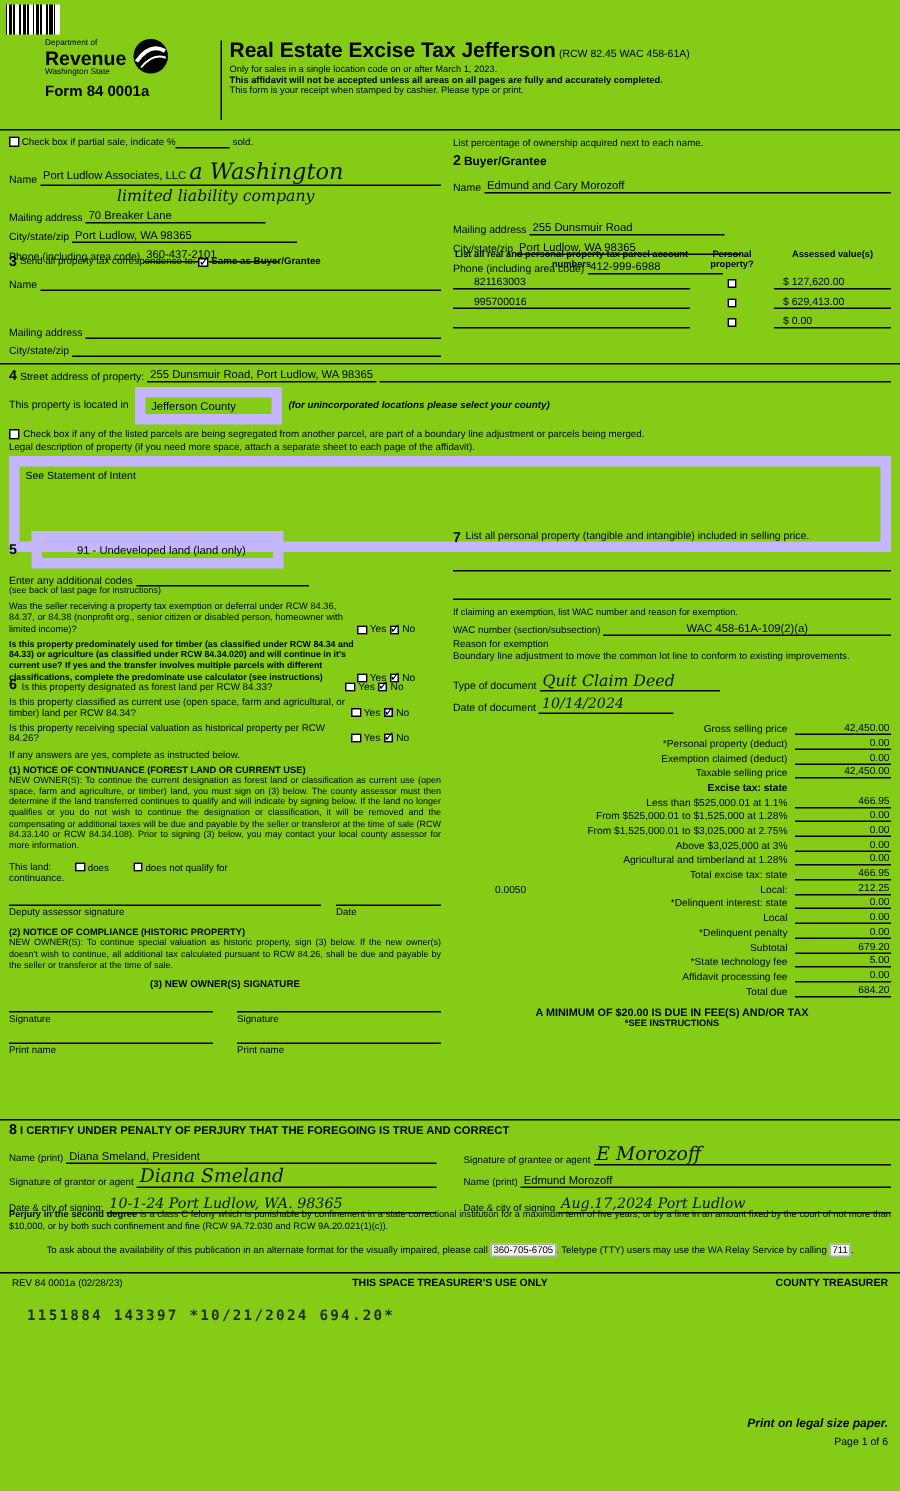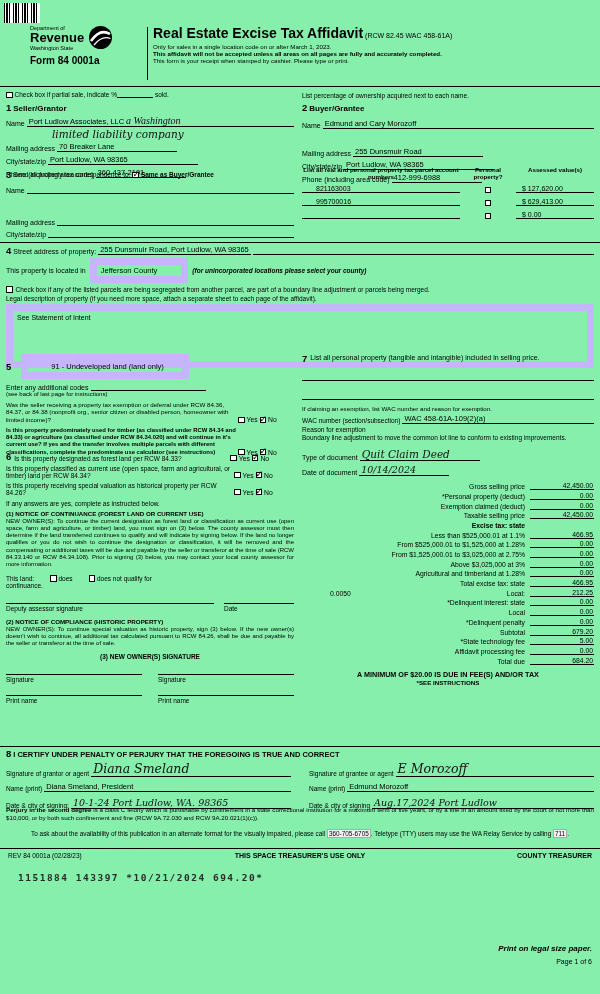--- a/index.html
+++ b/index.html
@@ -1,17 +1,17 @@
 <!DOCTYPE html>
 <html><head>
 <meta charset="utf-8">
 <style>
   *{margin:0;padding:0;box-sizing:border-box;}
   html,body{background:#fff;}
-  .page{position:relative;width:600px;height:994px;background:#86efac;overflow:hidden;
+  .page{position:relative;width:600px;height:994px;background:#84cc16;overflow:hidden;
         font-family:"Liberation Sans","DejaVu Sans",sans-serif;font-size:7px;color:#000;}
   .abs{position:absolute;}
   .b{font-weight:bold;}
   .i{font-style:italic;}
   .t55{font-size:5.5px;}
   .t6{font-size:6px;}
   .t62{font-size:6.2px;}
   .t65{font-size:6.5px;}
   .t7{font-size:7px;}
   .t75{font-size:7.5px;}
@@ -75,46 +75,44 @@
         </svg>
       </span>
     </div>
     <div class="b" style="font-size:10px;margin-top:4px;">Form 84 0001a</div>
   </div>
 
   <div class="vline" style="left:147px;top:27px;height:53px;"></div>
 
   <div class="abs" style="left:153px;top:25px;width:440px;">
     <div>
-      <span class="title">Real Estate Excise Tax Affidavit</span>
+      <span class="title">Real Estate Excise Tax Jefferson</span>
       <span class="t7">(RCW 82.45 WAC 458-61A)</span>
     </div>
     <div class="t62" style="margin-top:2px;">Only for sales in a single location code on or after March 1, 2023.</div>
     <div class="t62 b">This affidavit will not be accepted unless all areas on all pages are fully and accurately completed.</div>
     <div class="t62">This form is your receipt when stamped by cashier. Please type or print.</div>
   </div>
 
   <div class="hline" style="left:0;top:86px;width:600px;"></div>
 
   <div class="abs" style="left:6px;top:91px;width:290px;">
     <span class="cb"></span>
     <span class="t65">Check box if partial sale, indicate %</span><span class="blank" style="width:36px;"></span>
     <span class="t65">sold.</span>
   </div>
   <div class="abs t65" style="left:302px;top:92px;width:292px;">List percentage of ownership acquired next to each name.</div>
 
   <div class="abs" style="left:6px;top:103px;width:288px;">
-    <div><span class="secnum">1</span>
-         <span class="b t8">Seller/Grantor</span></div>
     <div class="row" style="margin-top:2px;">
       <span class="lbl t7">Name</span>
       <span class="fline"><span class="t75">Port Ludlow Associates, LLC</span>
-        <span class="hand" style="font-size:10px;font-family:Liberation Serif, serif;">a Washington</span></span>
-    </div>
-    <div class="hand" style="margin-left:46px;margin-top:1px;font-size:10.5px;">limited liability company</div>
+        <span class="hand" style="font-size:15px;">a Washington</span></span>
+    </div>
+    <div class="hand" style="margin-left:72px;margin-top:1px;font-size:10.5px;">limited liability company</div>
     <div class="row" style="margin-top:2px;">
       <span class="lbl t7">Mailing address</span>
       <span class="fline t75" style="max-width:120px;">70 Breaker Lane</span>
     </div>
     <div class="row" style="margin-top:3px;">
       <span class="lbl t7">City/state/zip</span>
       <span class="fline t75" style="max-width:150px;">Port Ludlow, WA 98365</span>
     </div>
     <div class="row" style="margin-top:3px;">
       <span class="lbl t7">Phone (including area code)</span>
@@ -297,21 +295,21 @@
   </div>
 
   <div class="abs" style="left:302px;top:354px;width:292px;">
     <div style="display:flex;">
       <span class="secnum" style="margin-right:3px;">7</span>
       <div class="t7" style="width:272px;">List all personal property (tangible and intangible) included in selling price.</div>
     </div>
     <div class="fline" style="margin-top:9px;"></div>
     <div class="fline" style="margin-top:11px;"></div>
     <div class="t62" style="margin-top:5px;">If claiming an exemption, list WAC number and reason for exemption.</div>
-    <div class="row" style="margin-top:2px;">
+    <div class="row" style="margin-top:2px;text-align:center;">
       <span class="lbl t65">WAC number (section/subsection)</span>
       <span class="fline t75">WAC 458-61A-109(2)(a)</span>
     </div>
     <div class="t65" style="margin-top:2px;">Reason for exemption</div>
     <div class="t65" style="margin-top:1px;">Boundary line adjustment to move the common lot line to conform to existing improvements.</div>
     <div class="row" style="margin-top:7px;">
       <span class="lbl t7">Type of document</span>
       <span class="fline hand" style="font-size:10.5px;max-width:120px;">Quit Claim Deed</span>
     </div>
     <div class="row" style="margin-top:3px;">
@@ -403,27 +401,27 @@
     <div class="b t62" style="text-align:center;">*SEE INSTRUCTIONS</div>
   </div>
 
   <div class="hline" style="left:0;top:746px;width:600px;"></div>
 
   <div class="abs" style="left:6px;top:749px;width:588px;">
     <div><span class="secnum">8</span>
          <span class="b t75">I CERTIFY UNDER PENALTY OF PERJURY THAT THE FOREGOING IS TRUE AND CORRECT</span></div>
     <div style="display:flex;gap:18px;margin-top:2px;">
       <div style="flex:1;">
+        <div class="row" style="margin-top:5px;">
+          <span class="lbl t65">Name (print)</span>
+          <span class="fline t75">Diana Smeland, President</span>
+        </div>
         <div class="row">
           <span class="lbl t65">Signature of grantor or agent</span>
           <span class="fline hand" style="font-size:12.5px;">Diana Smeland</span>
-        </div>
-        <div class="row" style="margin-top:5px;">
-          <span class="lbl t65">Name (print)</span>
-          <span class="fline t75">Diana Smeland, President</span>
         </div>
         <div class="row" style="margin-top:5px;">
           <span class="lbl t65">Date &amp; city of signing:</span>
           <span class="fline hand" style="font-size:9.5px;">10-1-24   Port Ludlow, WA. 98365</span>
         </div>
       </div>
       <div style="flex:1;">
         <div class="row">
           <span class="lbl t65">Signature of grantee or agent</span>
           <span class="fline hand" style="font-size:12.5px;">E Morozoff</span>

